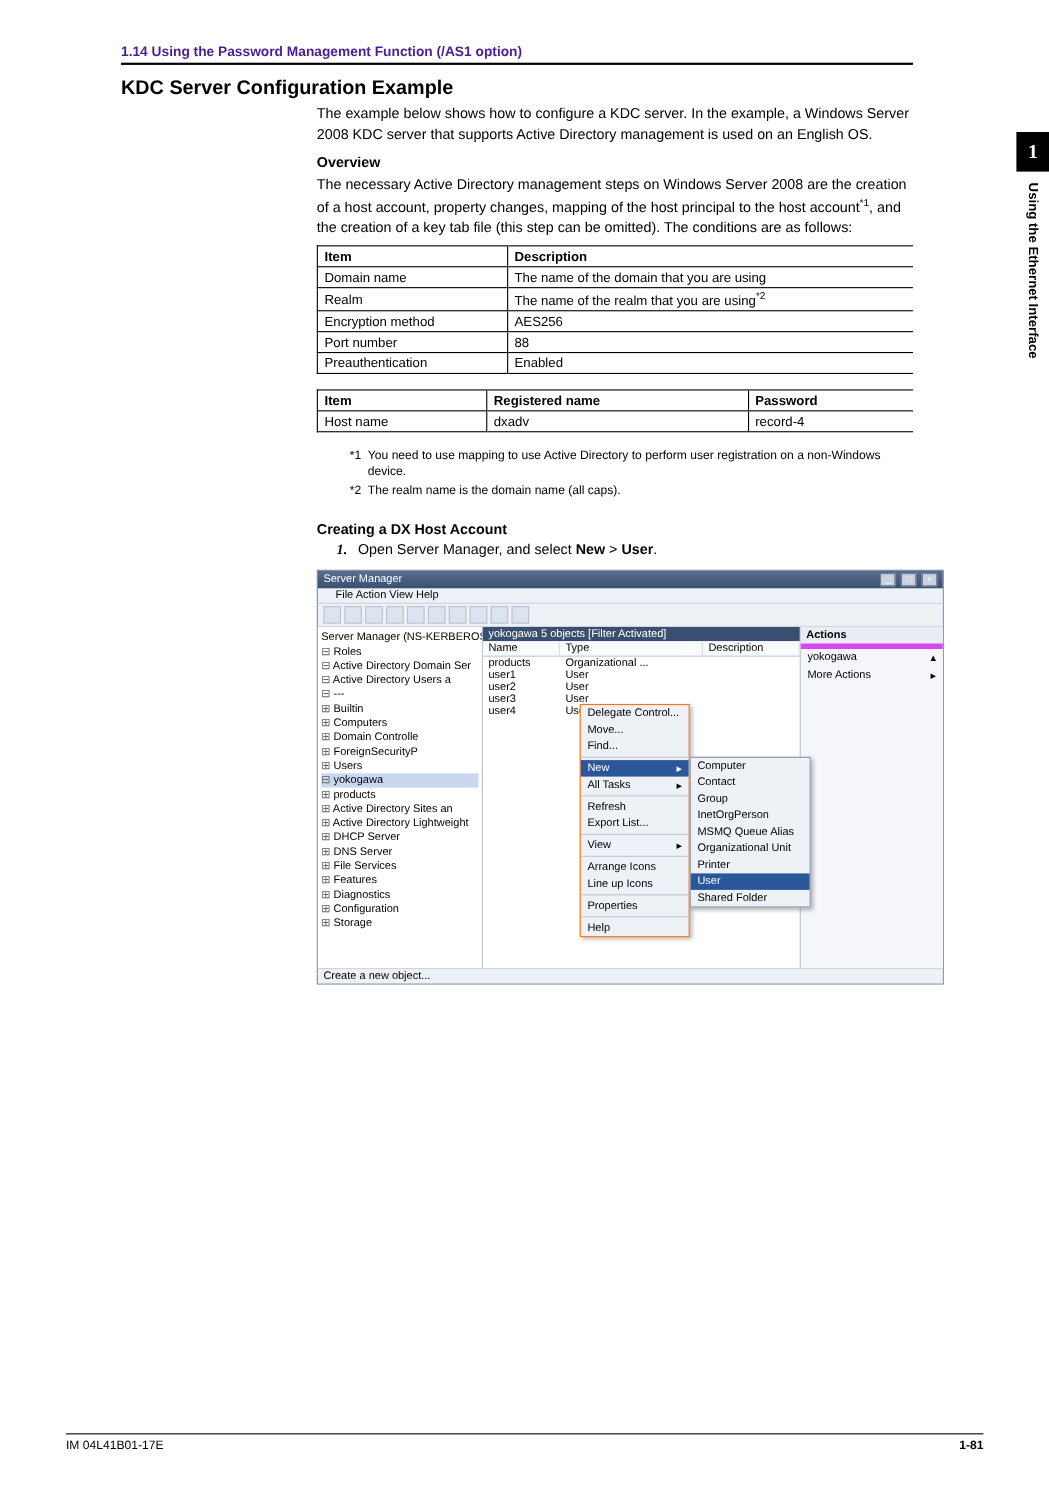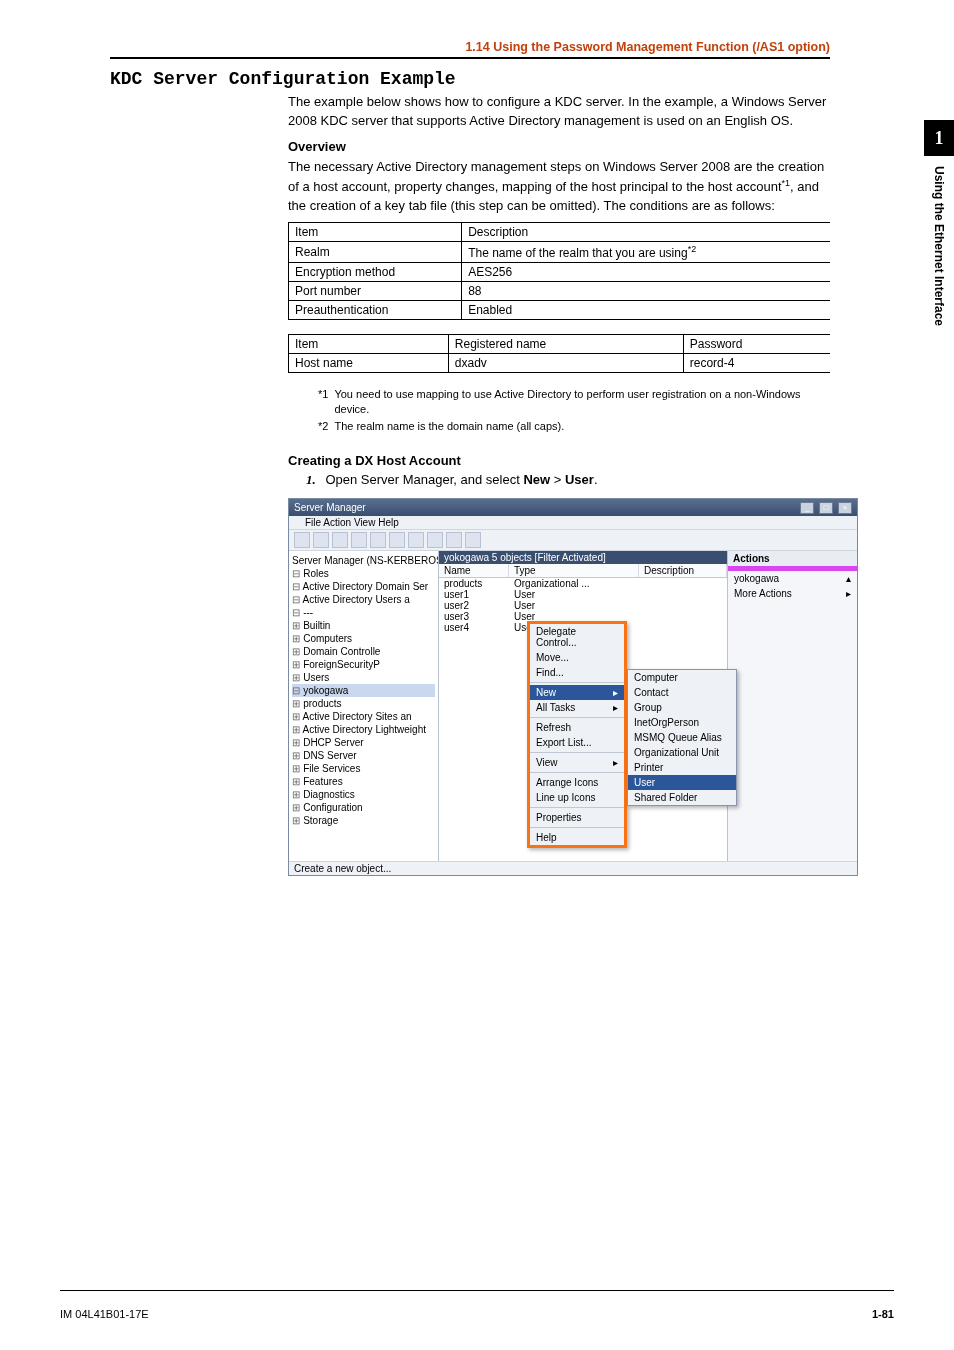--- a/index.html
+++ b/index.html
@@ -19,36 +19,36 @@
     writing-mode: vertical-rl; text-orientation: mixed;
     font-size: 12px; font-weight: bold; margin-top: 10px;
     font-family: Arial, sans-serif;
   }
 
   .page {
     padding: 40px 60px 0 110px;
     width: 890px;
   }
   .breadcrumb {
-    font-size: 12.5px; font-weight: bold; color: #c2410c; text-align: right;
+    font-size: 12.5px; font-weight: bold; color: #4c1d95; 
     border-bottom: 2px solid #000; padding-bottom: 3px; margin-bottom: 10px;
   }
-  h1.kdc { font-size: 18px; font-weight: bold; margin-bottom: 4px; font-family: Liberation Mono, monospace; }
+  h1.kdc { font-size: 18px; font-weight: bold; margin-bottom: 4px; font-family: Liberation Sans, sans-serif; }
   .body-indent { margin-left: 178px; }
   p.body { font-size: 13px; line-height: 1.45; margin-bottom: 6px; }
   h3.sub { font-size: 13px; font-weight: bold; margin-top: 8px; margin-bottom: 4px; }
 
   table.data { border-collapse: collapse; width: 100%; font-size: 12px; margin-bottom: 6px; }
   table.data th, table.data td {
     border-top: 1px solid #000; border-bottom: 1px solid #000;
     border-left: 1px solid #000;
     text-align: left; padding: 2px 6px;
   }
   table.data tr > *:last-child { border-right: none; }
-  table.data th { font-weight: normal; }
+  table.data th { font-weight: bold; }
 
   .footnotes { font-size: 11px; margin-left: 30px; line-height: 1.4; }
   .footnotes .fn { display: flex; gap: 6px; margin-bottom: 2px; }
   .footnotes .tag { white-space: nowrap; }
 
   .step-line { font-size: 13px; margin: 4px 0 10px 18px; }
   .step-num { font-weight: bold; font-style: italic; font-family: "Times New Roman", serif; margin-right: 6px; }
 
   
   .win { width: 570px; font-size: 10px; color: #000; border: 1px solid #7a8aa0; background:#d6dde8; }
@@ -64,35 +64,35 @@
   .ind1 { padding-left:8px; } .ind2 { padding-left:16px; } .ind3 { padding-left:24px; } .ind4 { padding-left:32px; } .ind5 { padding-left:40px; } .ind6 { padding-left:48px; }
   .tree .sq { color:#666; }
   .list { flex:1; display:flex; }
   .listmain { flex:1; position:relative; }
   .listhdr { background:#3a4f6f; color:#fff; padding:1px 5px;}
   .listcols { display:flex; border-bottom:1px solid #c0c8d4; background:#fafbfd;}
   .listcols div { padding:1px 5px; border-right:1px solid #d6dce6; }
   .c-name{width:70px;} .c-type{width:130px;} .c-desc{flex:1;}
   .listrow { display:flex; }
   .listrow div{ padding:0 5px;}
-  .ctxmenu { position:absolute; left:88px; top:70px; background:#eef1f6; border:3px solid #f97316; width:100px; box-shadow:2px 2px 4px rgba(0,0,0,.3);}
+  .ctxmenu { position:absolute; left:88px; top:70px; background:#eef1f6; border:1px solid #f97316; width:100px; box-shadow:2px 2px 4px rgba(0,0,0,.3);}
   .ctxmenu .mi { padding:2px 6px; }
   .ctxmenu .sep { border-top:1px solid #c0c8d4; margin:2px 0;}
   .ctxmenu .mi.sel { background:#2b579a; color:#fff;}
   .submenu { position:absolute; left:188px; top:118px; background:#eef1f6; border:1px solid #8796ac; width:110px; box-shadow:2px 2px 4px rgba(0,0,0,.3);}
   .submenu .mi { padding:2px 6px;}
   .submenu .mi.sel { background:#2b579a; color:#fff;}
   .actions { width:130px; border-left:1px solid #b8c2d3; background:#f4f6fa; }
   .actions .ah { background:#e8ecf3; font-weight:bold; padding:2px 5px; border-bottom:5px solid #d946ef;}
   .actions .aitem { padding:2px 6px; display:flex; justify-content:space-between;}
   .win-status { background:#eef1f6; border-top:1px solid #cfd6e0; padding:1px 5px; }
 
   .page-footer {
     position:absolute; bottom:30px; left:60px; right:60px;
-    border-top:1px solid #000; padding-top:17px;
+    border-top:1px solid #000; padding-top:4px;
     display:flex; justify-content:space-between; font-size:11px;
   }
   .page-footer .pn { font-weight:bold; }
   sup.ref { font-size:9px; }
 </style>
 </head>
 <body>
 
 <div class="side-tab">
   <div class="idx">1</div>
@@ -110,20 +110,24 @@
     <h3 class="sub">Overview</h3>
     <p class="body">
       <span>The necessary Active Directory management steps on Windows Server 2008 are the creation of a host account, property changes, mapping of the host principal to the host account</span><sup class="ref">*1</sup><span>, and the creation of a key tab file (this step can be omitted). The conditions are as follows:</span>
     </p>
 
     <table class="data" id="table1">
         <tbody>
           <tr>
             <th>Item</th>
             <th>Description</th>
+          </tr>
+          <tr>
+            <td>Domain name</td>
+            <td>The name of the domain that you are using</td>
           </tr>
           <tr>
             <td>Realm</td>
             <td>The name of the realm that you are using<sup class="ref">*2</sup></td>
           </tr>
           <tr>
             <td>Encryption method</td>
             <td>AES256</td>
           </tr>
           <tr>

